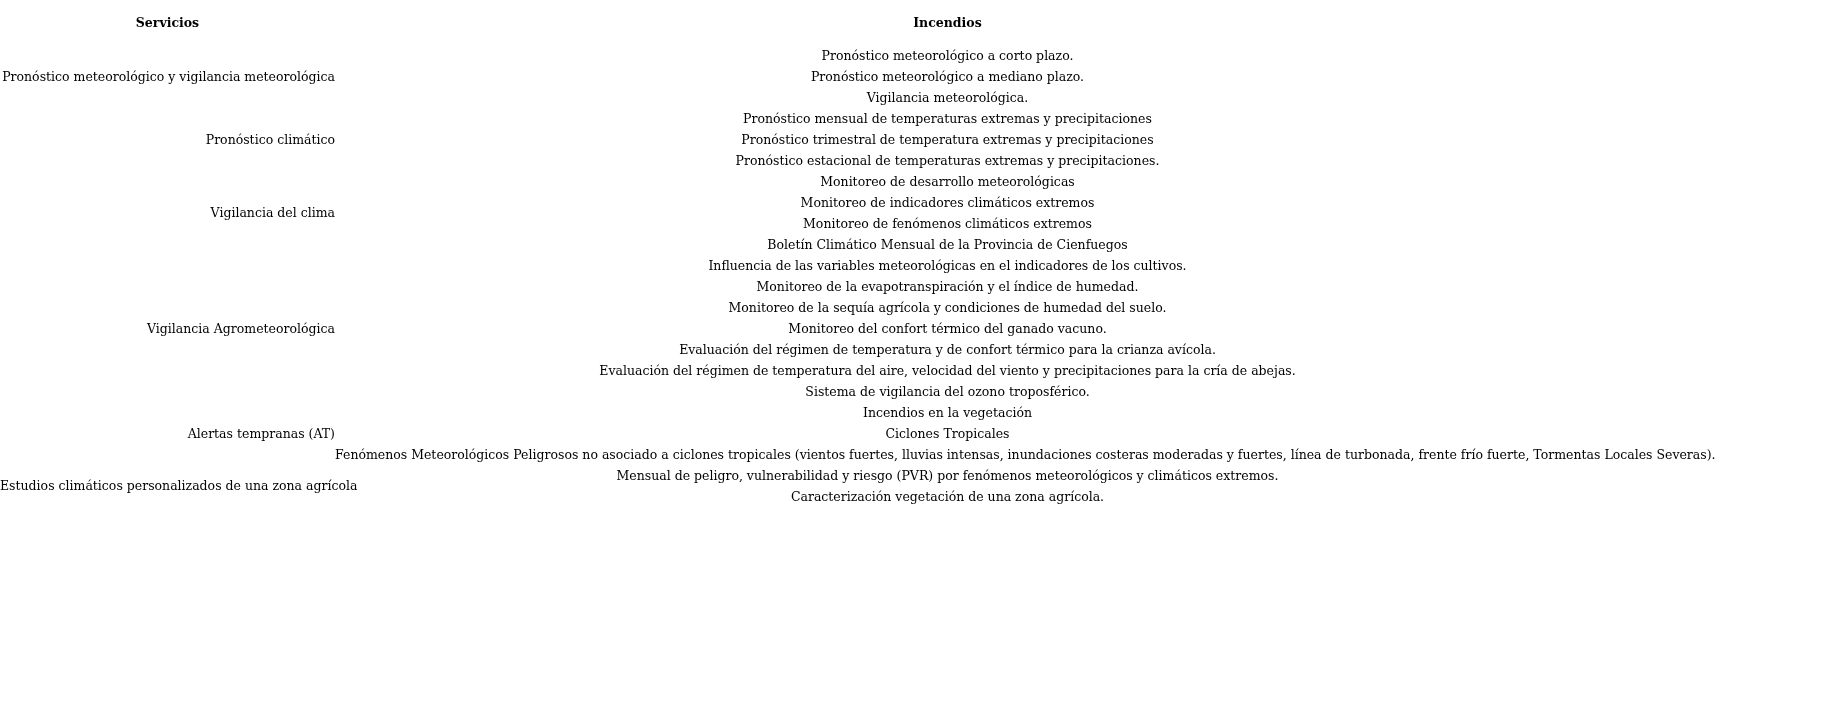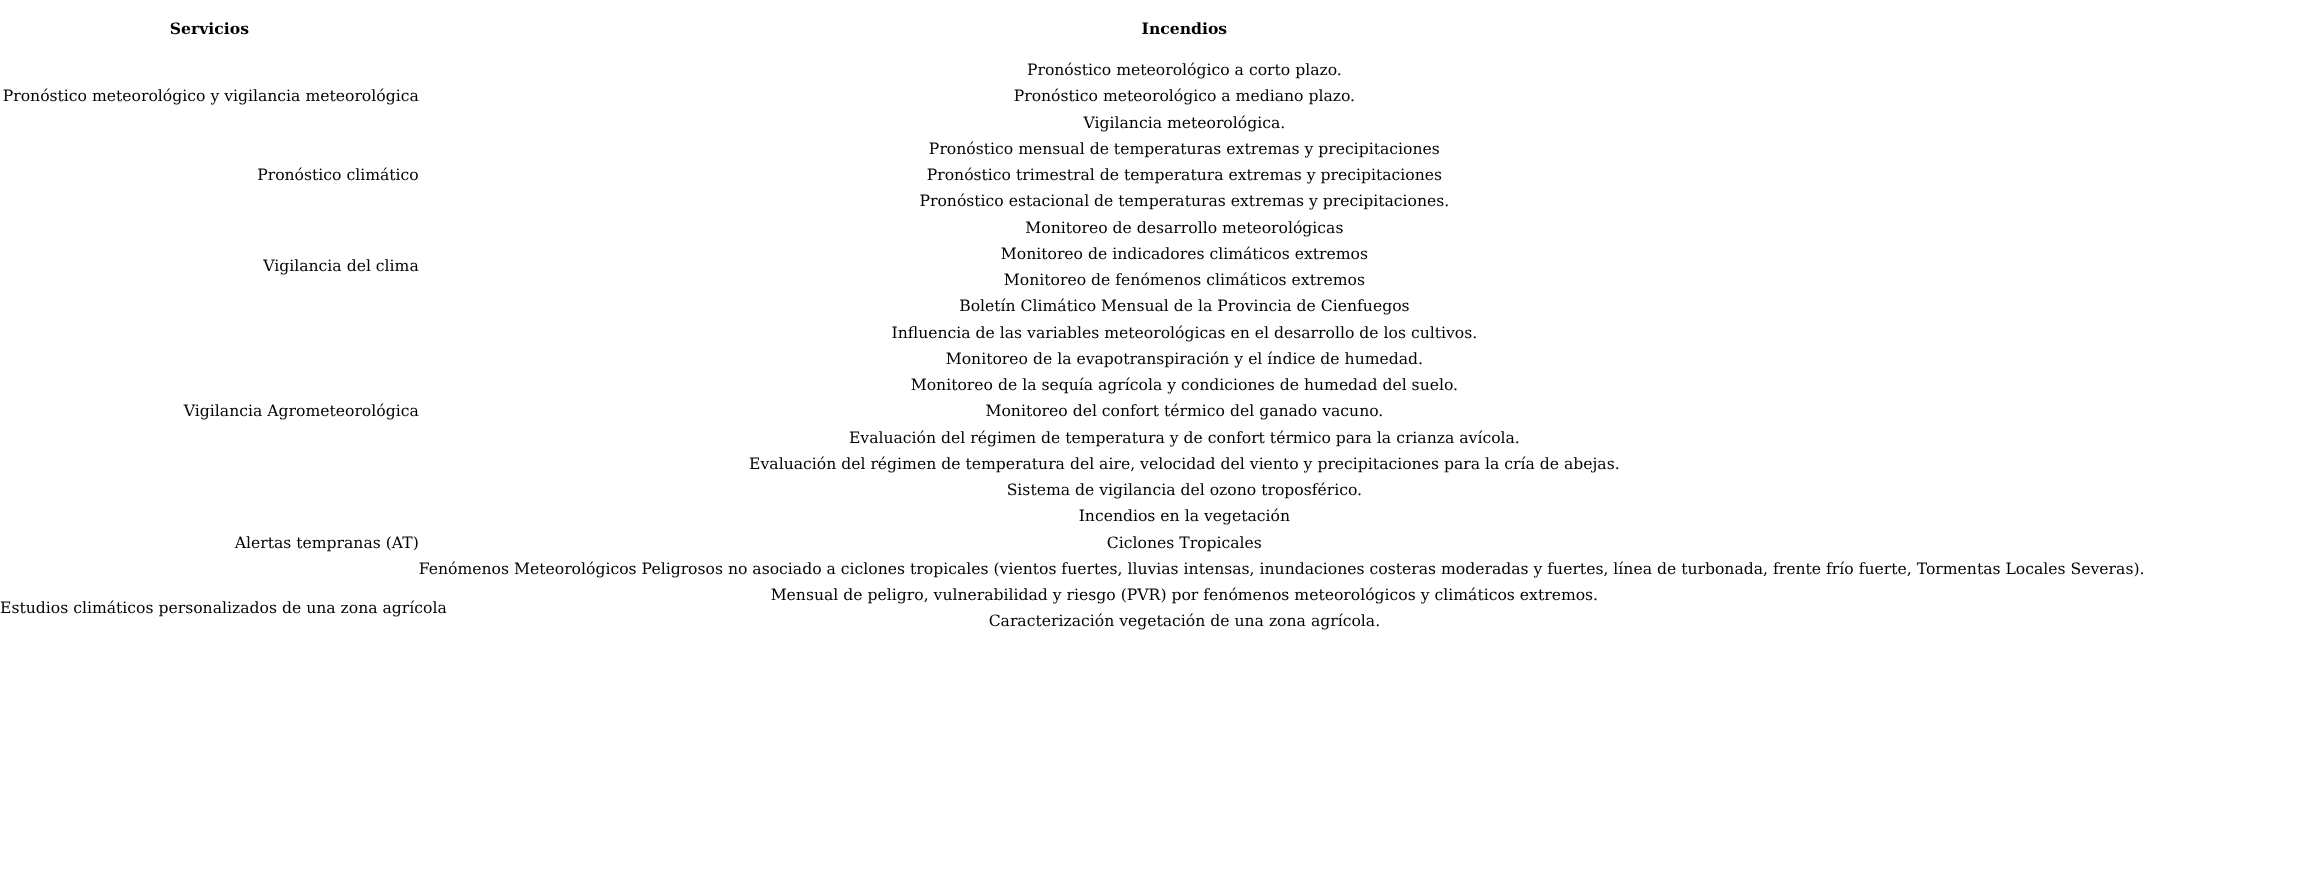--- a/index.html
+++ b/index.html
@@ -103,21 +103,21 @@
       </tr>
       <tr>
         <td class="product-cell">Monitoreo de fenómenos climáticos extremos</td>
       </tr>
       <tr>
         <td class="product-cell">Boletín Climático Mensual de la Provincia de Cienfuegos</td>
       </tr>
 
       <tr>
         <td class="service-cell" rowspan="7">Vigilancia Agrometeorológica</td>
-        <td class="product-cell">Influencia de las variables meteorológicas en el desarrollo de los cultivos.</td>
+        <td class="product-cell">Influencia de las variables meteorológicas en el indicadores de los cultivos.</td>
       </tr>
       <tr>
         <td class="product-cell">Monitoreo de la evapotranspiración y el índice de humedad.</td>
       </tr>
       <tr>
         <td class="product-cell">Monitoreo de la sequía agrícola y condiciones de humedad del suelo.</td>
       </tr>
       <tr>
         <td class="product-cell">Monitoreo del confort térmico del ganado vacuno.</td>
       </tr>

